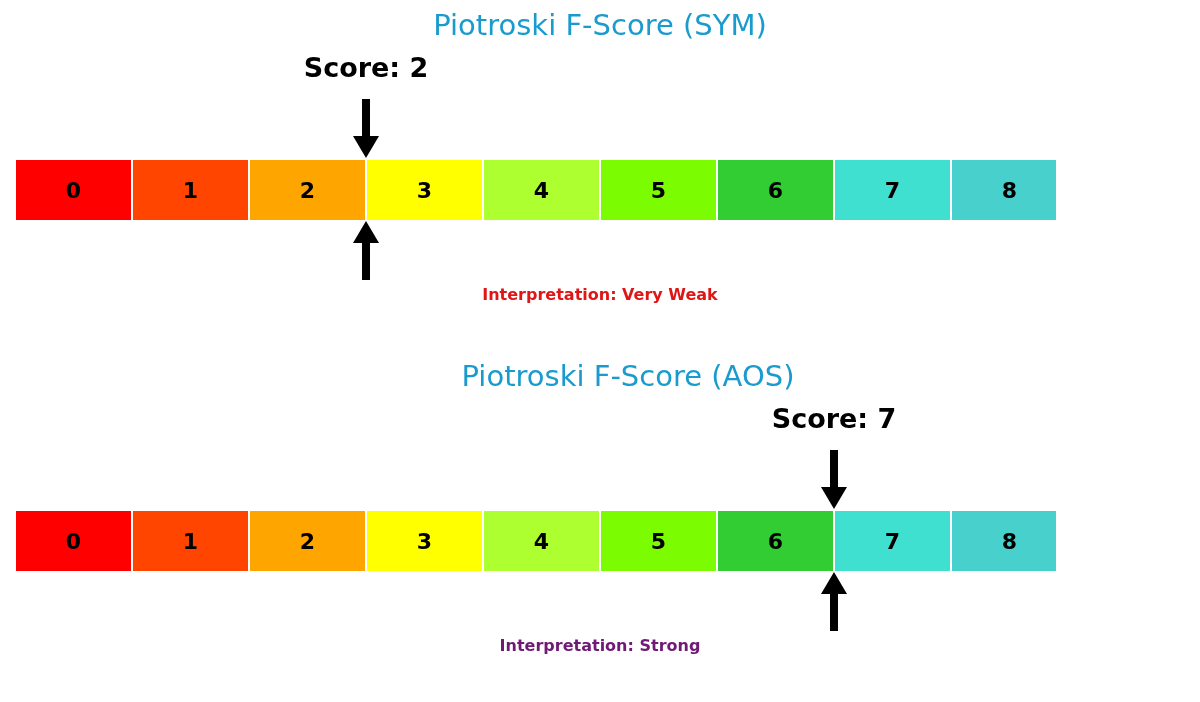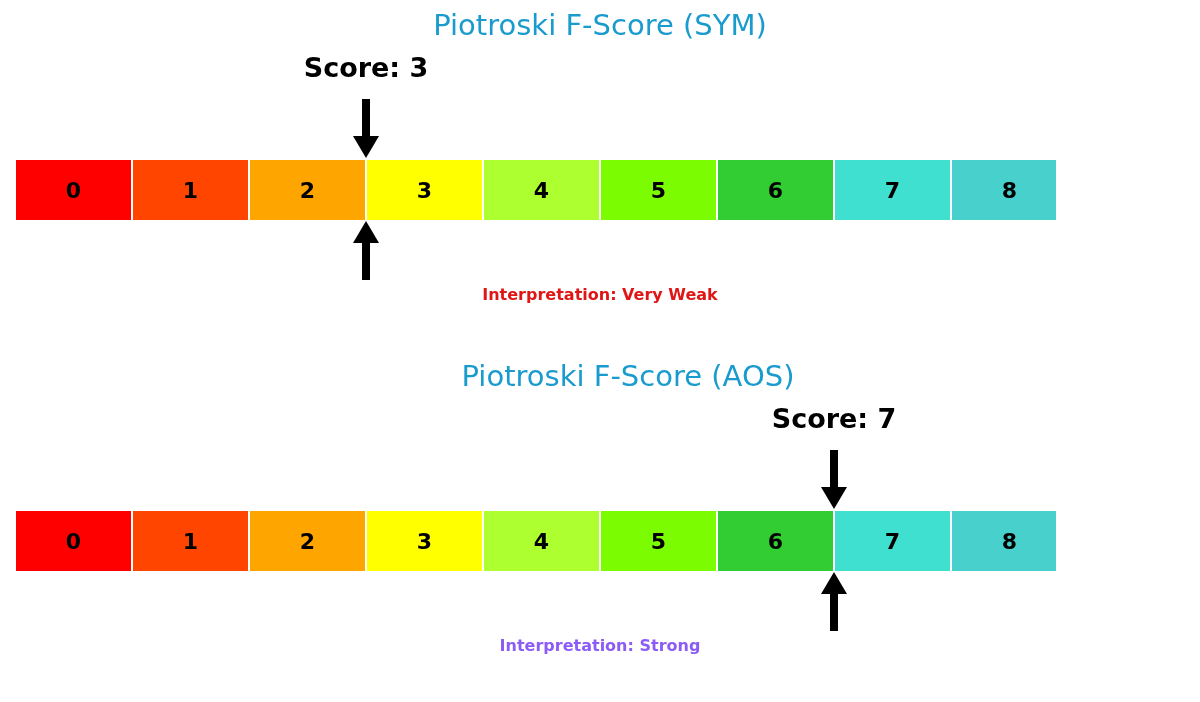--- a/index.html
+++ b/index.html
@@ -114,21 +114,21 @@
   }
 </style>
 </head>
 <body>
 
 <div class="canvas">
 
   <section class="chart c0">
     <h2 class="chart-title" style="color: rgb(26, 155, 206);">Piotroski F-Score (SYM)</h2>
     <div class="bar-zone">
-      <div class="score-label" style="left: 30%;">Score: 3</div>
+      <div class="score-label" style="left: 30%;">Score: 2</div>
       <div class="arrow arrow-down" style="left: 30%;">
         <div class="stem"></div>
         <div class="head-down"></div>
       </div>
       <div class="scale-bar">
           <div class="segment" style="background: rgb(255, 0, 0); border-color: rgb(255, 255, 255); color: rgb(0, 0, 0);">0</div>
           <div class="segment" style="background: rgb(255, 69, 0); border-color: rgb(255, 255, 255); color: rgb(0, 0, 0);">1</div>
           <div class="segment" style="background: rgb(255, 165, 0); border-color: rgb(255, 255, 255); color: rgb(0, 0, 0);">2</div>
           <div class="segment" style="background: rgb(255, 255, 0); border-color: rgb(255, 255, 255); color: rgb(0, 0, 0);">3</div>
           <div class="segment" style="background: rgb(173, 255, 47); border-color: rgb(255, 255, 255); color: rgb(0, 0, 0);">4</div>
@@ -164,16 +164,16 @@
           <div class="segment" style="background: rgb(50, 205, 50); border-color: rgb(255, 255, 255); color: rgb(0, 0, 0);">6</div>
           <div class="segment" style="background: rgb(64, 224, 208); border-color: rgb(255, 255, 255); color: rgb(0, 0, 0);">7</div>
           <div class="segment" style="background: rgb(72, 209, 204); border-color: rgb(255, 255, 255); color: rgb(0, 0, 0);">8</div>
           <div class="segment" style="background: rgb(32, 178, 170); border-color: rgb(255, 255, 255); color: rgb(0, 0, 0);">9</div>
         </div>
       <div class="arrow arrow-up" style="left: 70%;">
         <div class="head-up"></div>
         <div class="stem"></div>
       </div>
     </div>
-    <div class="interpretation" style="color: #8b5cf6;">Interpretation: Strong</div>
+    <div class="interpretation" style="color: #701a75;">Interpretation: Strong</div>
   </section>
 
 </div>
 
 </body></html>

